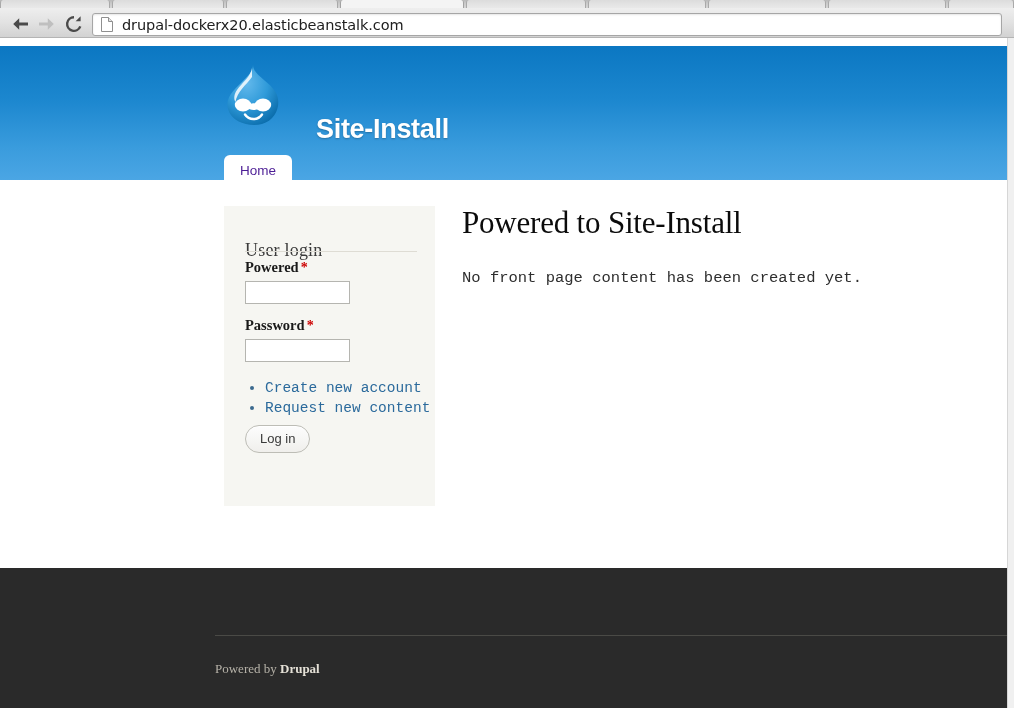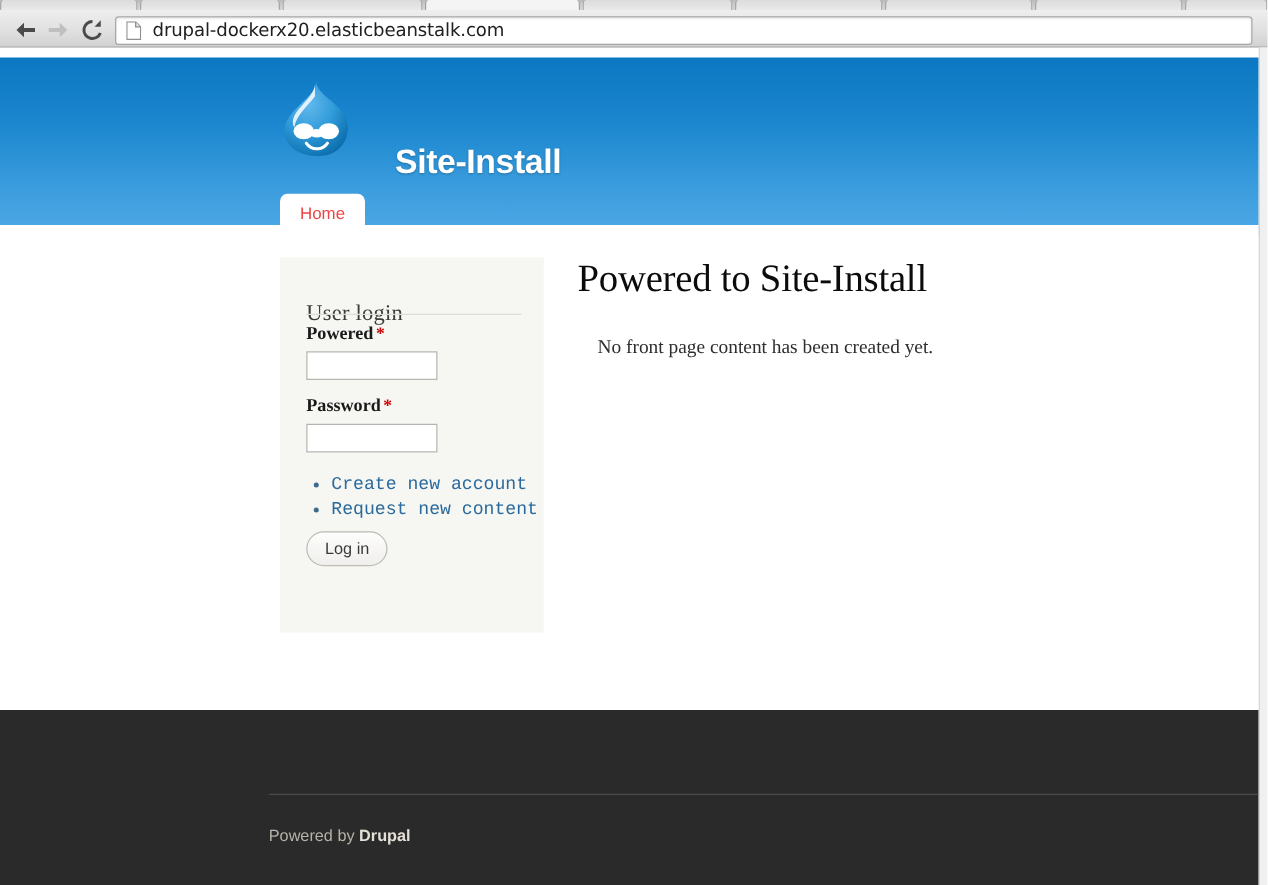--- a/index.html
+++ b/index.html
@@ -96,21 +96,21 @@
     position: absolute; left: 224px; bottom: 0; height: 33px;
   }
   .menu-tab {
     display: inline-block;
     height: 33px; line-height: 31px;
     padding: 0 16px;
     background: #ffffff;
     border-top-left-radius: 6px; border-top-right-radius: 6px;
     font-family: "Liberation Sans", sans-serif;
     font-size: 13.5px;
-    color: #ef4444;
+    color: #4c1d95;
     box-sizing: border-box;
   }
 
   
   .page-body {
     position: absolute; left: 0; top: 180px; width: 1007px; height: 388px;
     background: #ffffff;
   }
 
   .sidebar-block {
@@ -169,37 +169,37 @@
   }
 
   .content-region { position: absolute; left: 462px; top: 26px; width: 520px; }
   .page-title {
     font-family: "Liberation Serif", serif;
     font-size: 31px; font-weight: normal; color: #0b0b0b;
     margin: 0; line-height: 1.1;
     letter-spacing: -0.2px;
   }
   .content-text {
-    font-family: Liberation Serif, serif;
+    font-family: Liberation Mono, monospace;
     font-size: 15.5px; color: #2e2e2e;
-    margin: 29px 0 0 16px;
+    margin: 29px 0 0 0;
   }
 
   
   .site-footer {
     position: absolute; left: 0; top: 568px; width: 1007px; height: 140px;
     background: #2a2a2a;
   }
   .footer-rule {
     position: absolute; left: 215px; top: 67px; width: 792px; height: 1px;
     background: #4a4a46;
   }
   .footer-text {
     position: absolute; left: 215px; top: 93px;
-    font-family: Liberation Sans, sans-serif;
+    font-family: Liberation Serif, serif;
     font-size: 13px; color: #b6b2a8;
   }
   .footer-text b { color: #e4e0d6; font-weight: bold; }
 
   
   .scroll-gutter {
     position: absolute; left: 1007px; top: 38px; width: 7px; height: 670px;
     background: #f0f0f0;
     border-left: 1px solid #d6d6d6;
     box-sizing: border-box;

